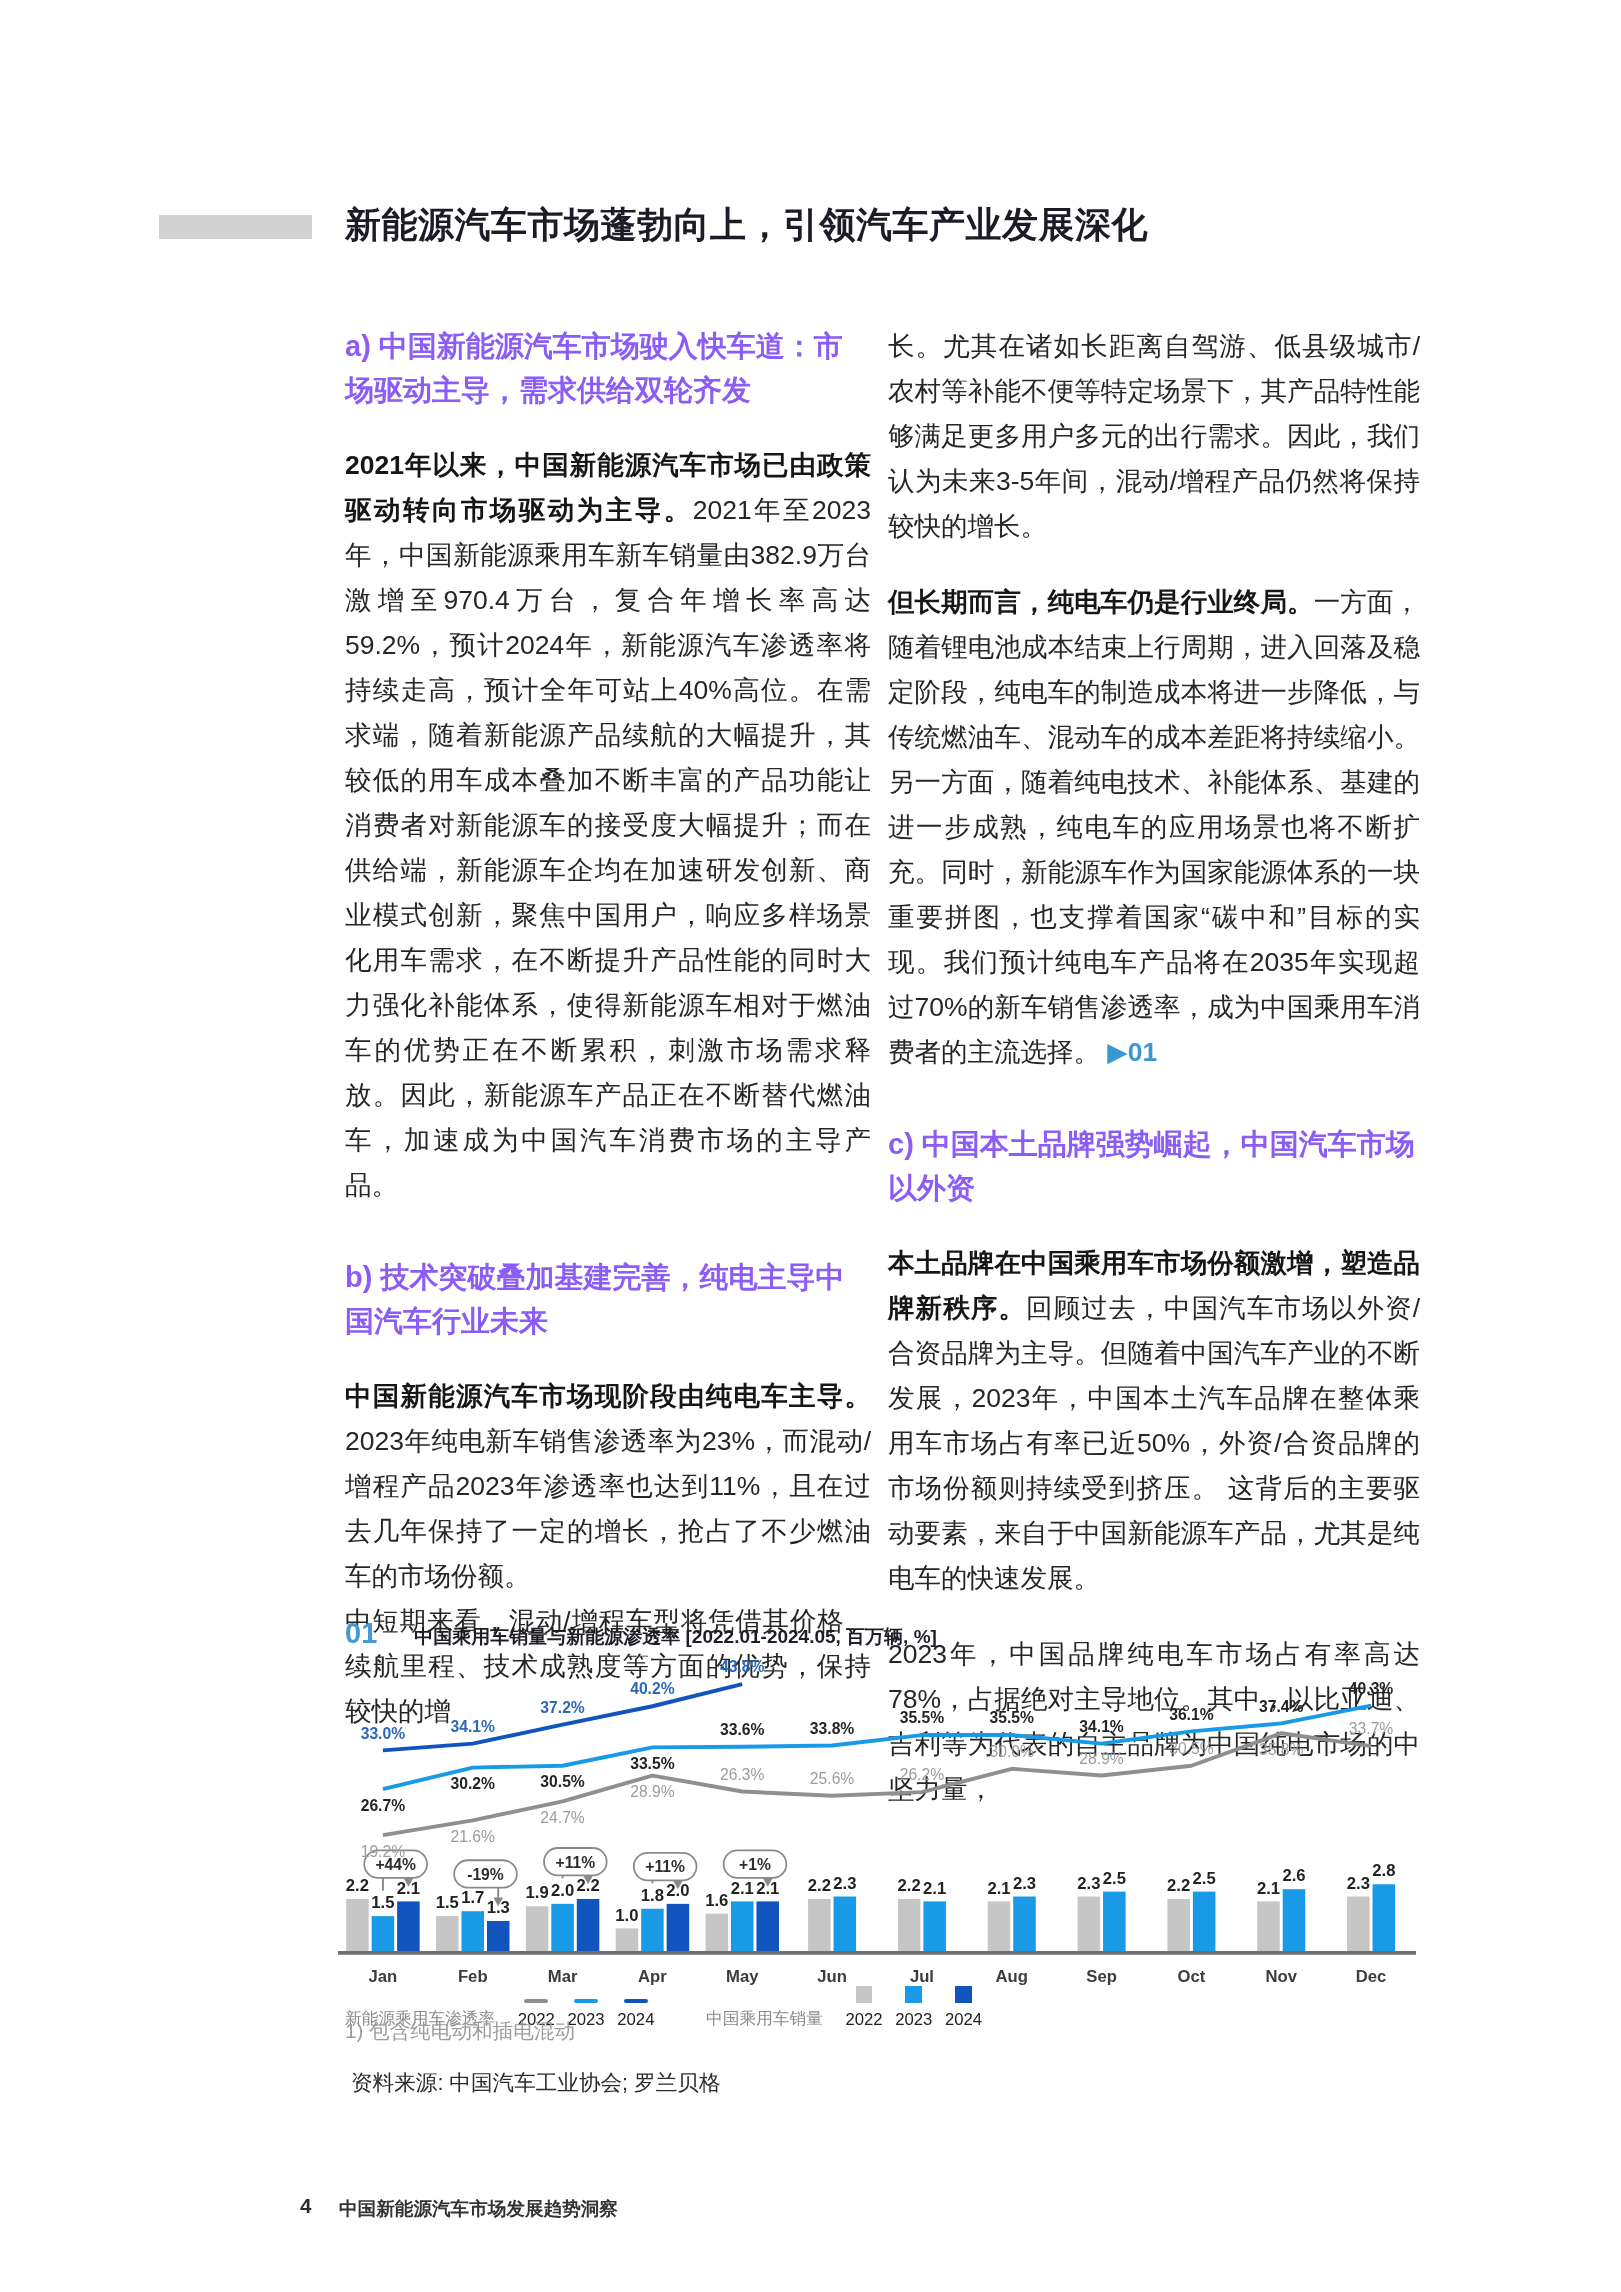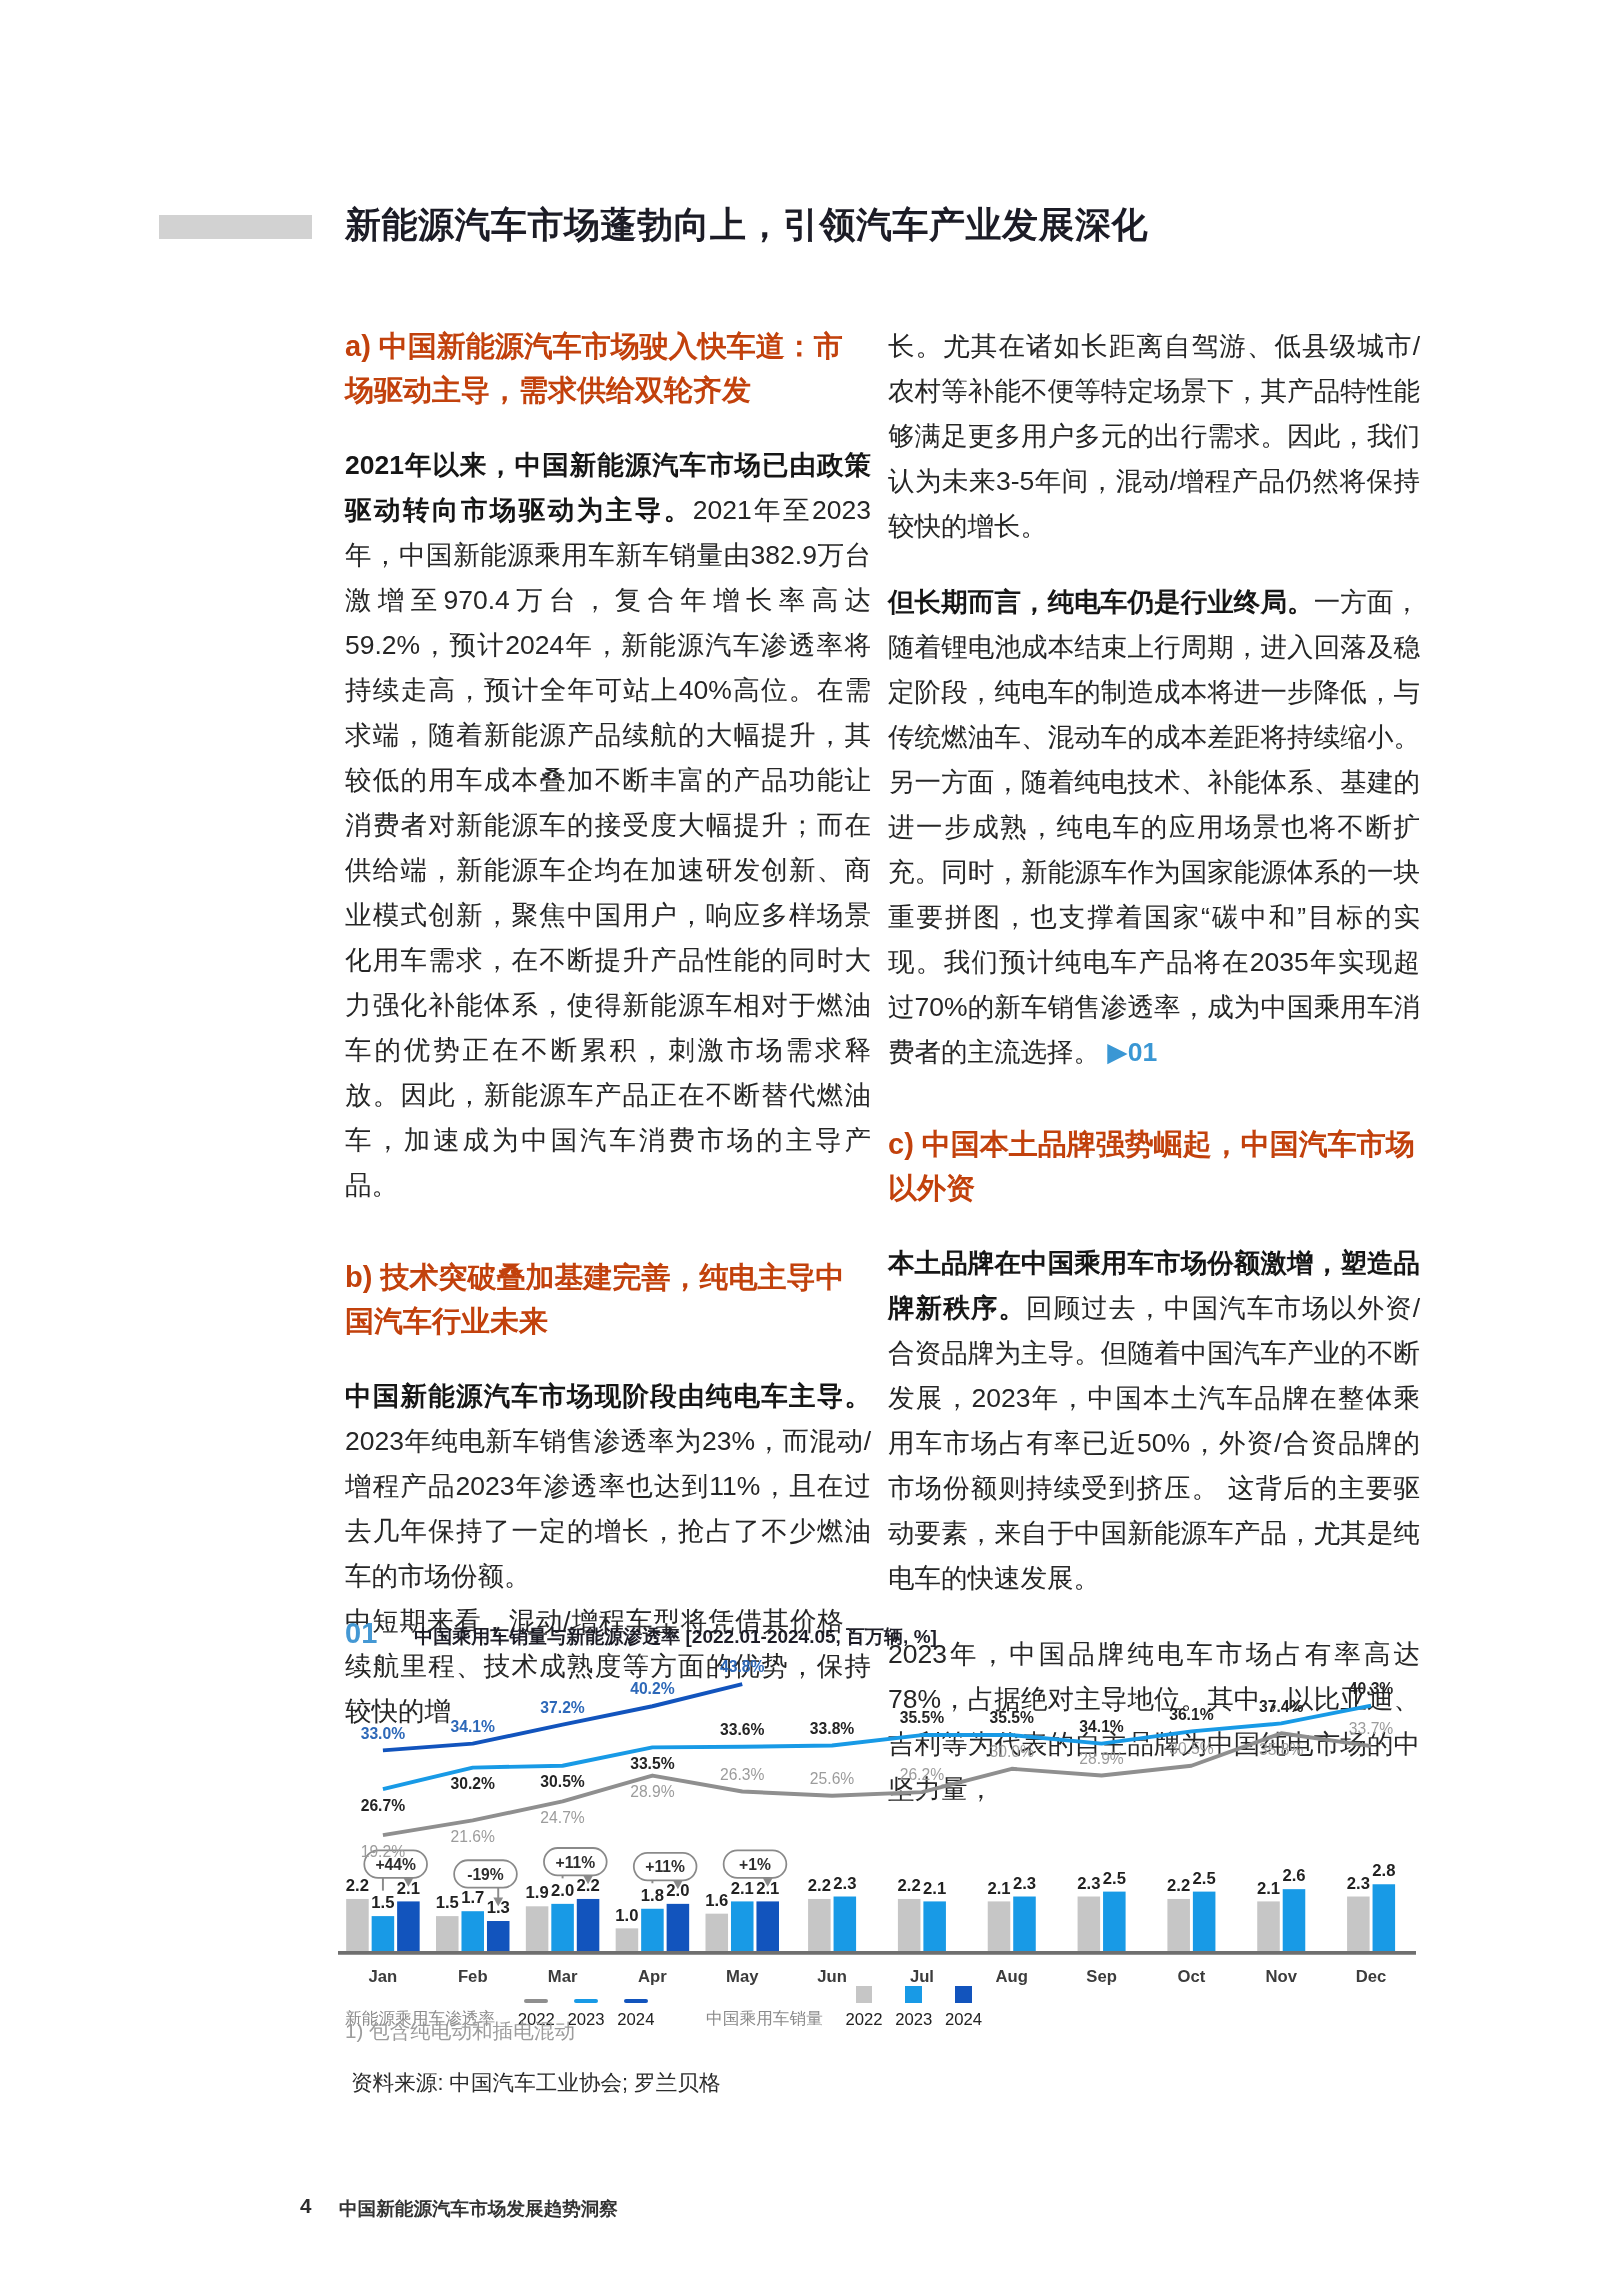--- a/index.html
+++ b/index.html
@@ -9,21 +9,21 @@
   
   .accent-block{position:absolute;left:159px;top:215px;width:153px;height:23.5px;background:#d2d2d2;}
   .page-title{position:absolute;left:345px;top:200px;margin:0;font-size:36px;line-height:49px;
               font-weight:700;color:#1c1c26;letter-spacing:0.5px;}
 
   
   .col{position:absolute;top:324px;}
   .col-left{left:345px;width:526px;}
   .col-right{left:888px;width:532px;}
   .col > :first-child{margin-top:0;}
-  .sec-heading{margin:47px 0 23.5px 0;font-size:29px;line-height:44px;font-weight:700;color:#c2410c;}
+  .sec-heading{margin:47px 0 23.5px 0;font-size:29px;line-height:44px;font-weight:700;color:#8b5cf6;}
   p.body{margin:31px 0 0 0;font-size:26.5px;line-height:45px;color:#262626;text-align:justify;}
   p.body.tight{margin-top:0;}
   p.body strong{font-weight:700;color:#161616;}
   .figref{color:#3a97d4;font-weight:700;white-space:nowrap;}
 
   
   .fig-head{position:absolute;left:345px;top:1617px;width:1078px;display:flex;gap:31px;align-items:baseline;}
   .fig-num{font-size:29px;font-weight:700;color:#4498d4;}
   .fig-title{margin:6px;font-size:19px;font-weight:700;color:#1d1d27;}
   #chart{position:absolute;left:338px;top:1647px;width:1078px;height:353px;}

